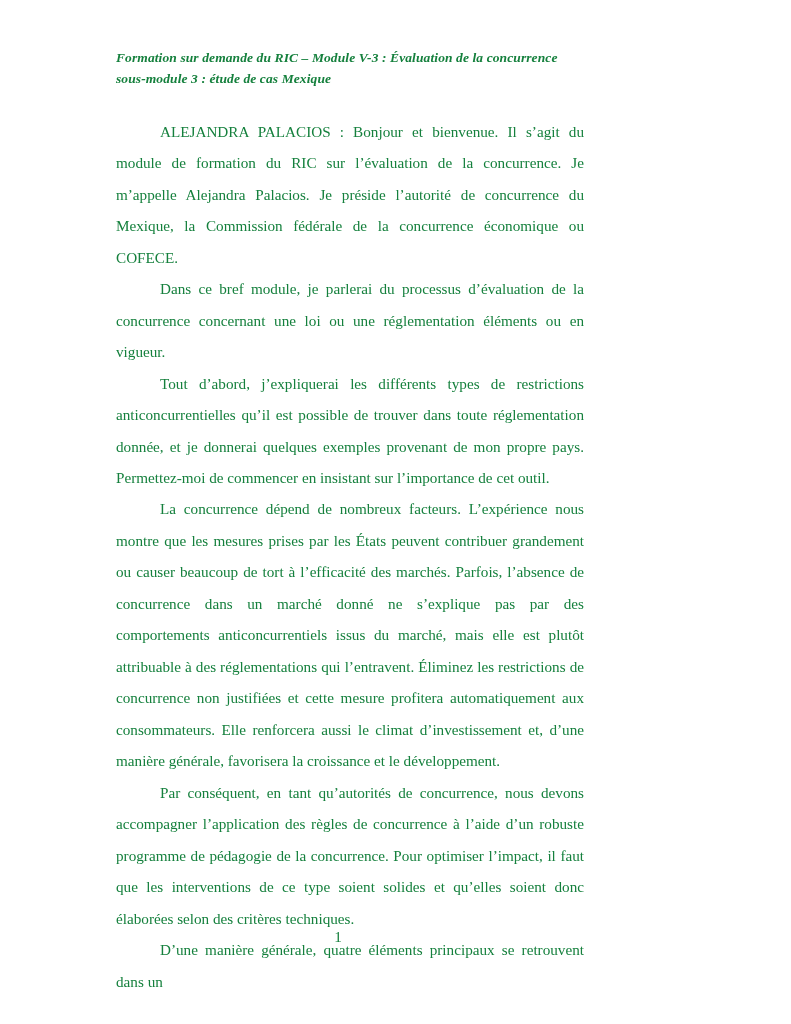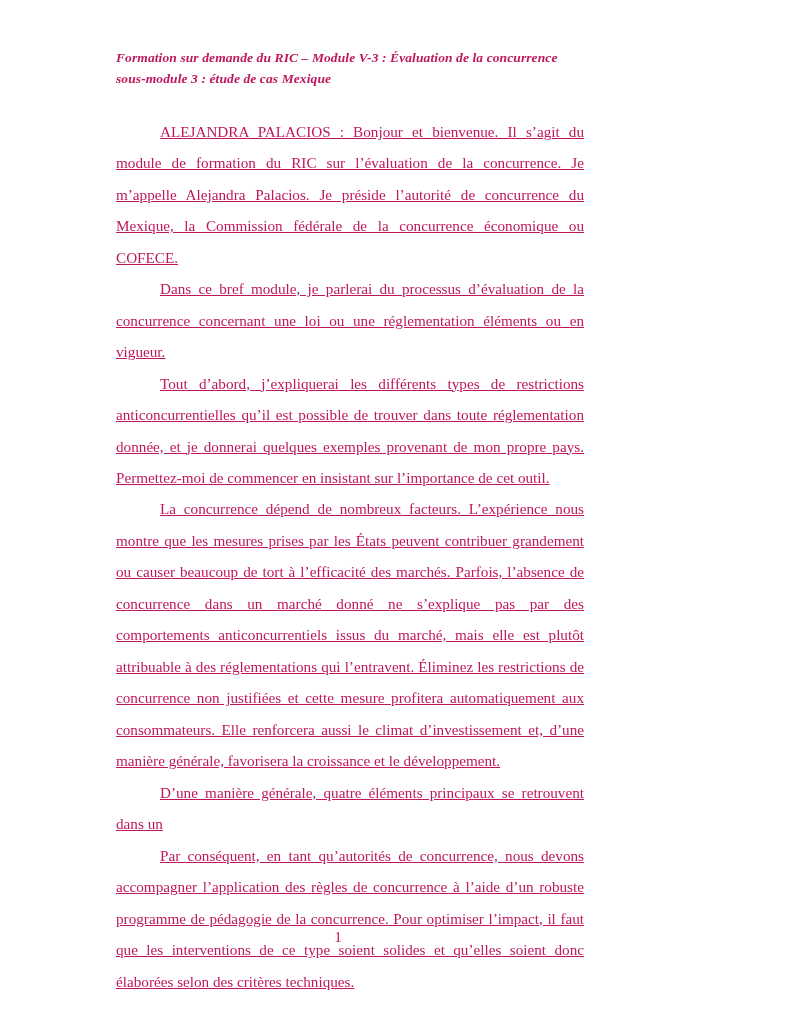--- a/index.html
+++ b/index.html
@@ -8,42 +8,41 @@
     background: #ffffff;
   }
   .page {
     position: relative;
     width: 676px;
     height: 1024px;
     background: #ffffff;
     box-sizing: border-box;
     padding: 48px 92px 0 116px;
     font-family: "Liberation Serif", "DejaVu Serif", serif;
-    color: #be185d;
+    color: #15803d;
     overflow: hidden;
   }
   .header {
     font-style: italic;
     font-weight: bold;
     font-size: 13.5px;
     line-height: 1.55;
     letter-spacing: 0.1px;
     margin: 0 0 26px 0;
     max-width: 560px;
   }
   .body-text {
     font-size: 15.2px;
     line-height: 2.07;
     text-align: justify;
     text-justify: inter-word;
   }
   .body-text p {
     margin: 0 0 0 0;
     text-indent: 44px;
-    text-decoration: underline;
   }
   .page-number {
     position: absolute;
     left: 0;
     right: 0;
     bottom: 78px;
     text-align: center;
     font-size: 15.2px;
   }
 </style>
@@ -52,19 +51,19 @@
 
 <div class="page">
 
   <div class="header">Formation sur demande du RIC – Module V-3 : Évaluation de la concurrence sous-module 3 : étude de cas Mexique</div>
 
   <div class="body-text">
     <p>ALEJANDRA PALACIOS : Bonjour et bienvenue. Il s’agit du module de formation du RIC sur l’évaluation de la concurrence. Je m’appelle Alejandra Palacios. Je préside l’autorité de concurrence du Mexique, la Commission fédérale de la concurrence économique ou COFECE.</p>
     <p>Dans ce bref module, je parlerai du processus d’évaluation de la concurrence concernant une loi ou une réglementation éléments ou en vigueur.</p>
     <p>Tout d’abord, j’expliquerai les différents types de restrictions anticoncurrentielles qu’il est possible de trouver dans toute réglementation donnée, et je donnerai quelques exemples provenant de mon propre pays. Permettez-moi de commencer en insistant sur l’importance de cet outil.</p>
     <p>La concurrence dépend de nombreux facteurs. L’expérience nous montre que les mesures prises par les États peuvent contribuer grandement ou causer beaucoup de tort à l’efficacité des marchés. Parfois, l’absence de concurrence dans un marché donné ne s’explique pas par des comportements anticoncurrentiels issus du marché, mais elle est plutôt attribuable à des réglementations qui l’entravent. Éliminez les restrictions de concurrence non justifiées et cette mesure profitera automatiquement aux consommateurs. Elle renforcera aussi le climat d’investissement et, d’une manière générale, favorisera la croissance et le développement.</p>
+    <p>Par conséquent, en tant qu’autorités de concurrence, nous devons accompagner l’application des règles de concurrence à l’aide d’un robuste programme de pédagogie de la concurrence. Pour optimiser l’impact, il faut que les interventions de ce type soient solides et qu’elles soient donc élaborées selon des critères techniques.</p>
     <p>D’une manière générale, quatre éléments principaux se retrouvent dans un</p>
-    <p>Par conséquent, en tant qu’autorités de concurrence, nous devons accompagner l’application des règles de concurrence à l’aide d’un robuste programme de pédagogie de la concurrence. Pour optimiser l’impact, il faut que les interventions de ce type soient solides et qu’elles soient donc élaborées selon des critères techniques.</p>
   </div>
 
   <div class="page-number">1</div>
 
 </div>
 
 </body></html>

